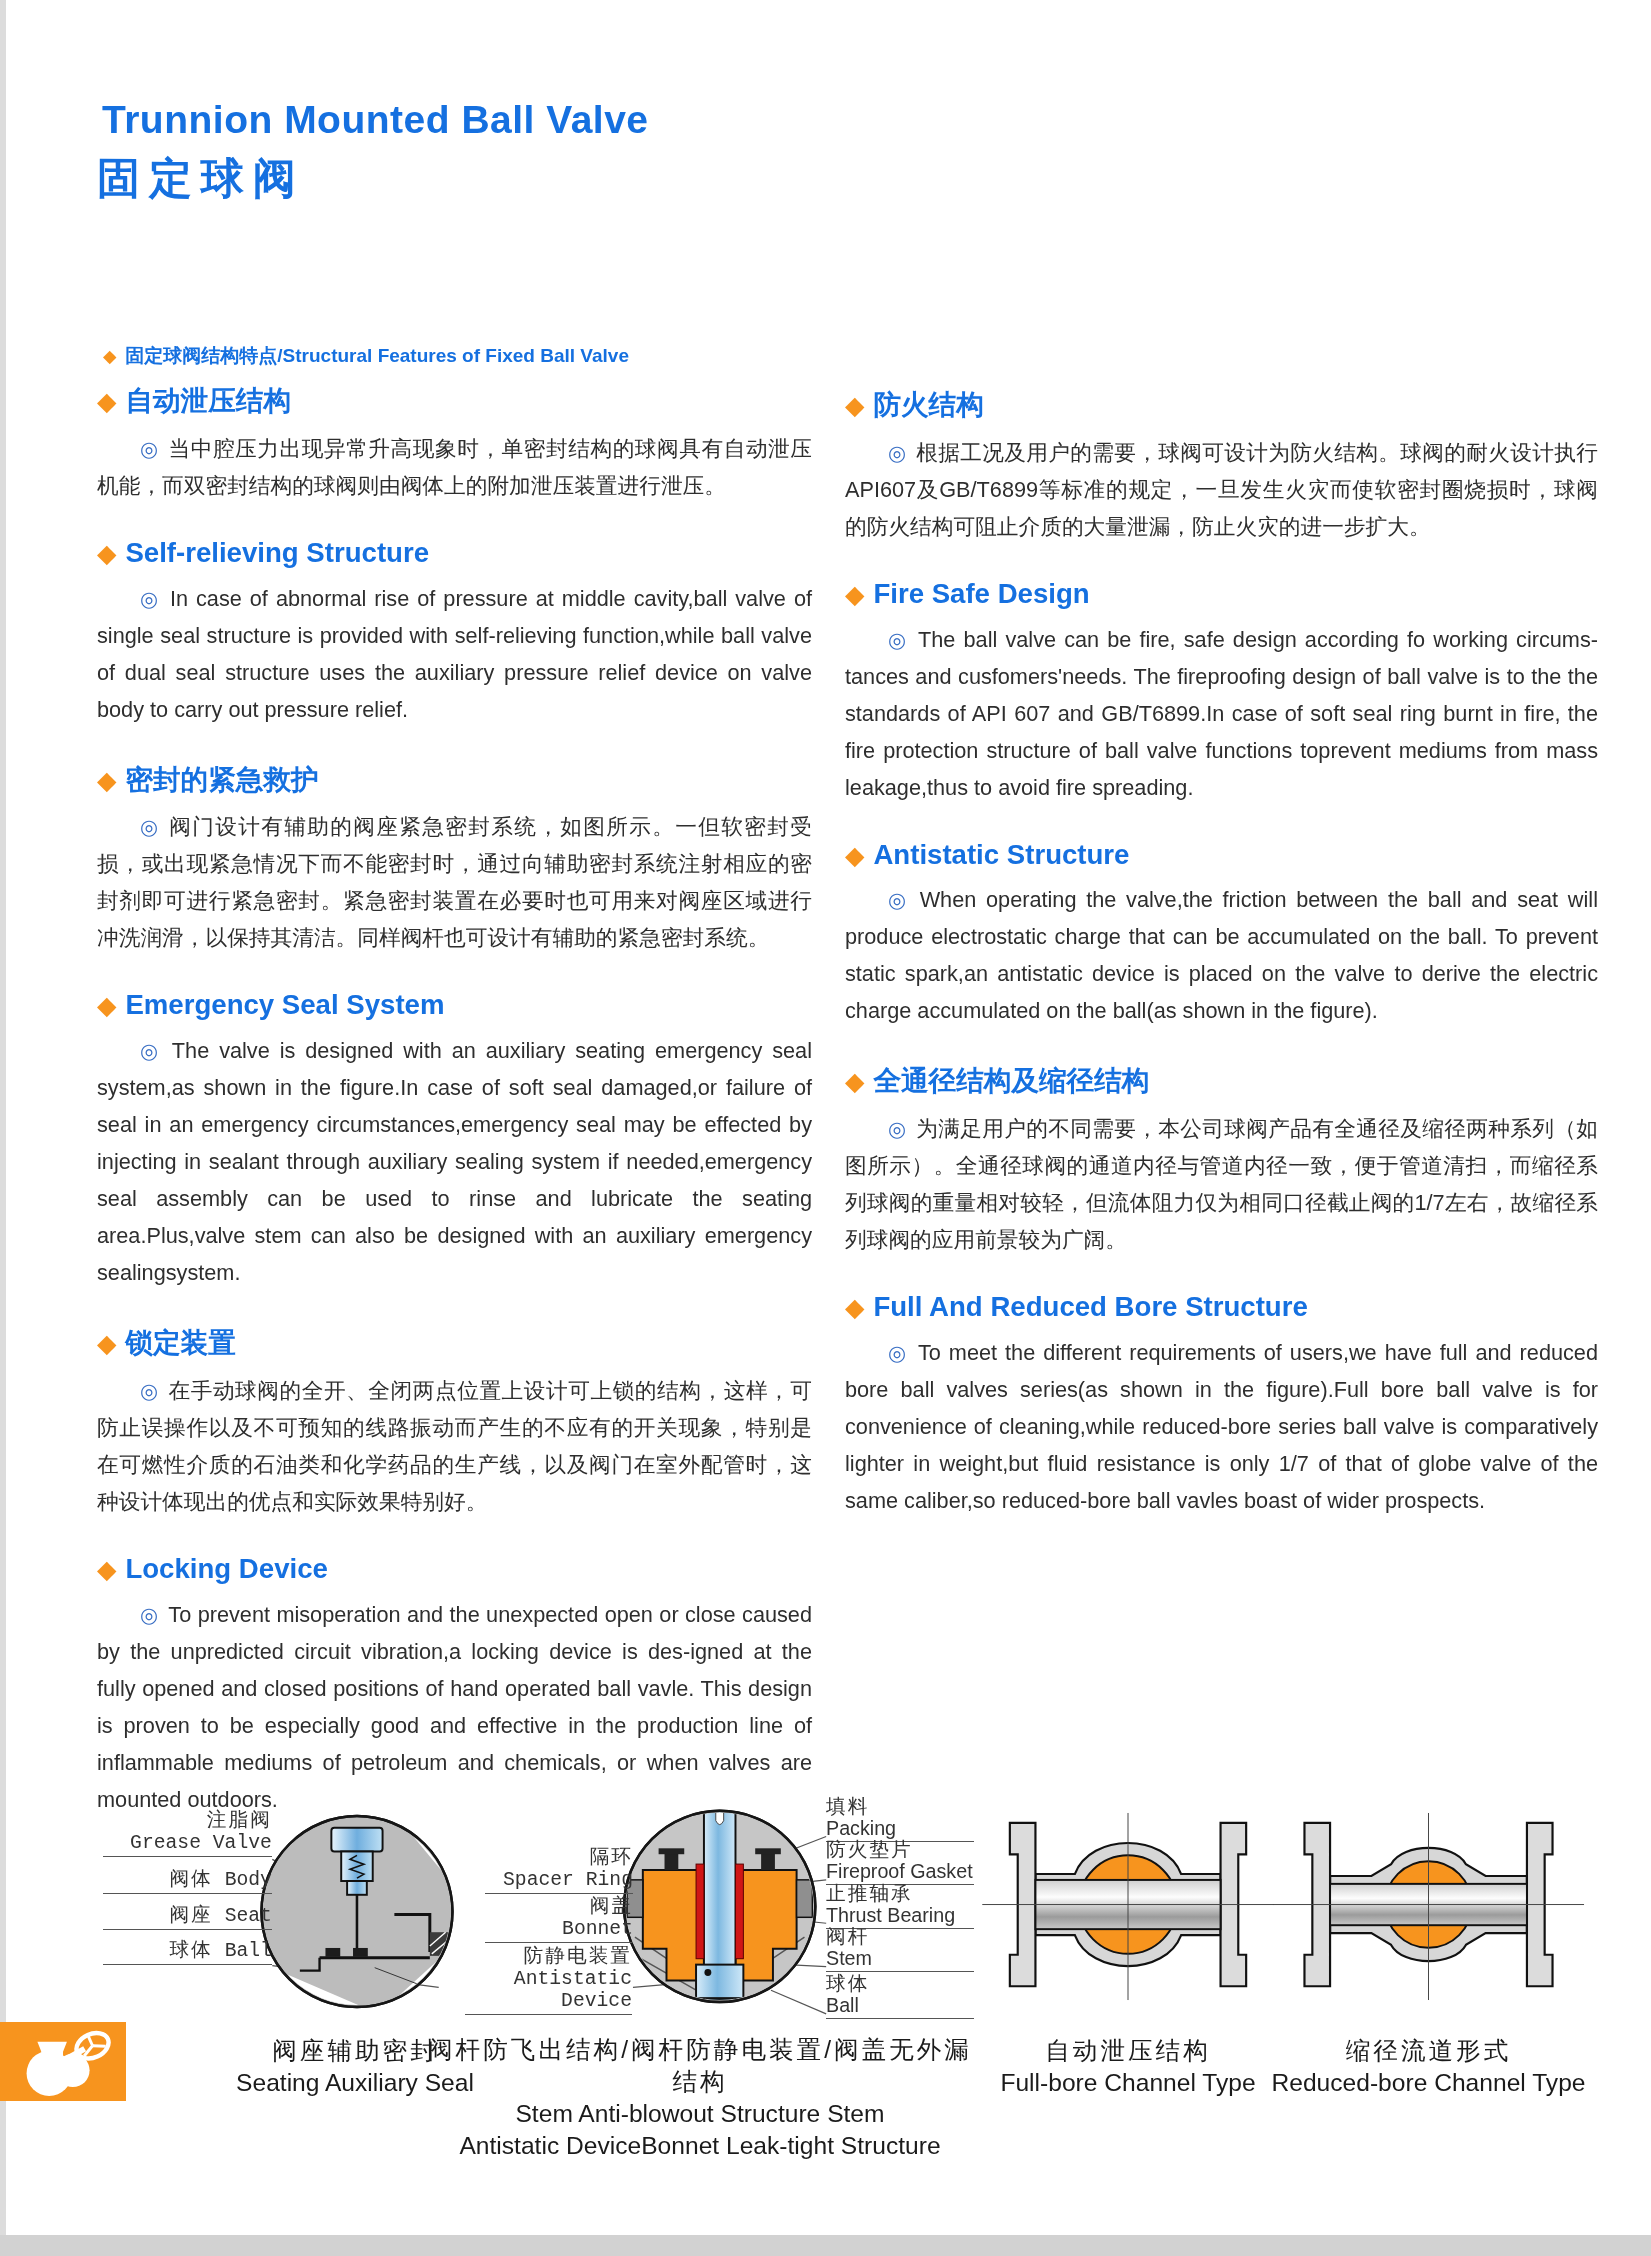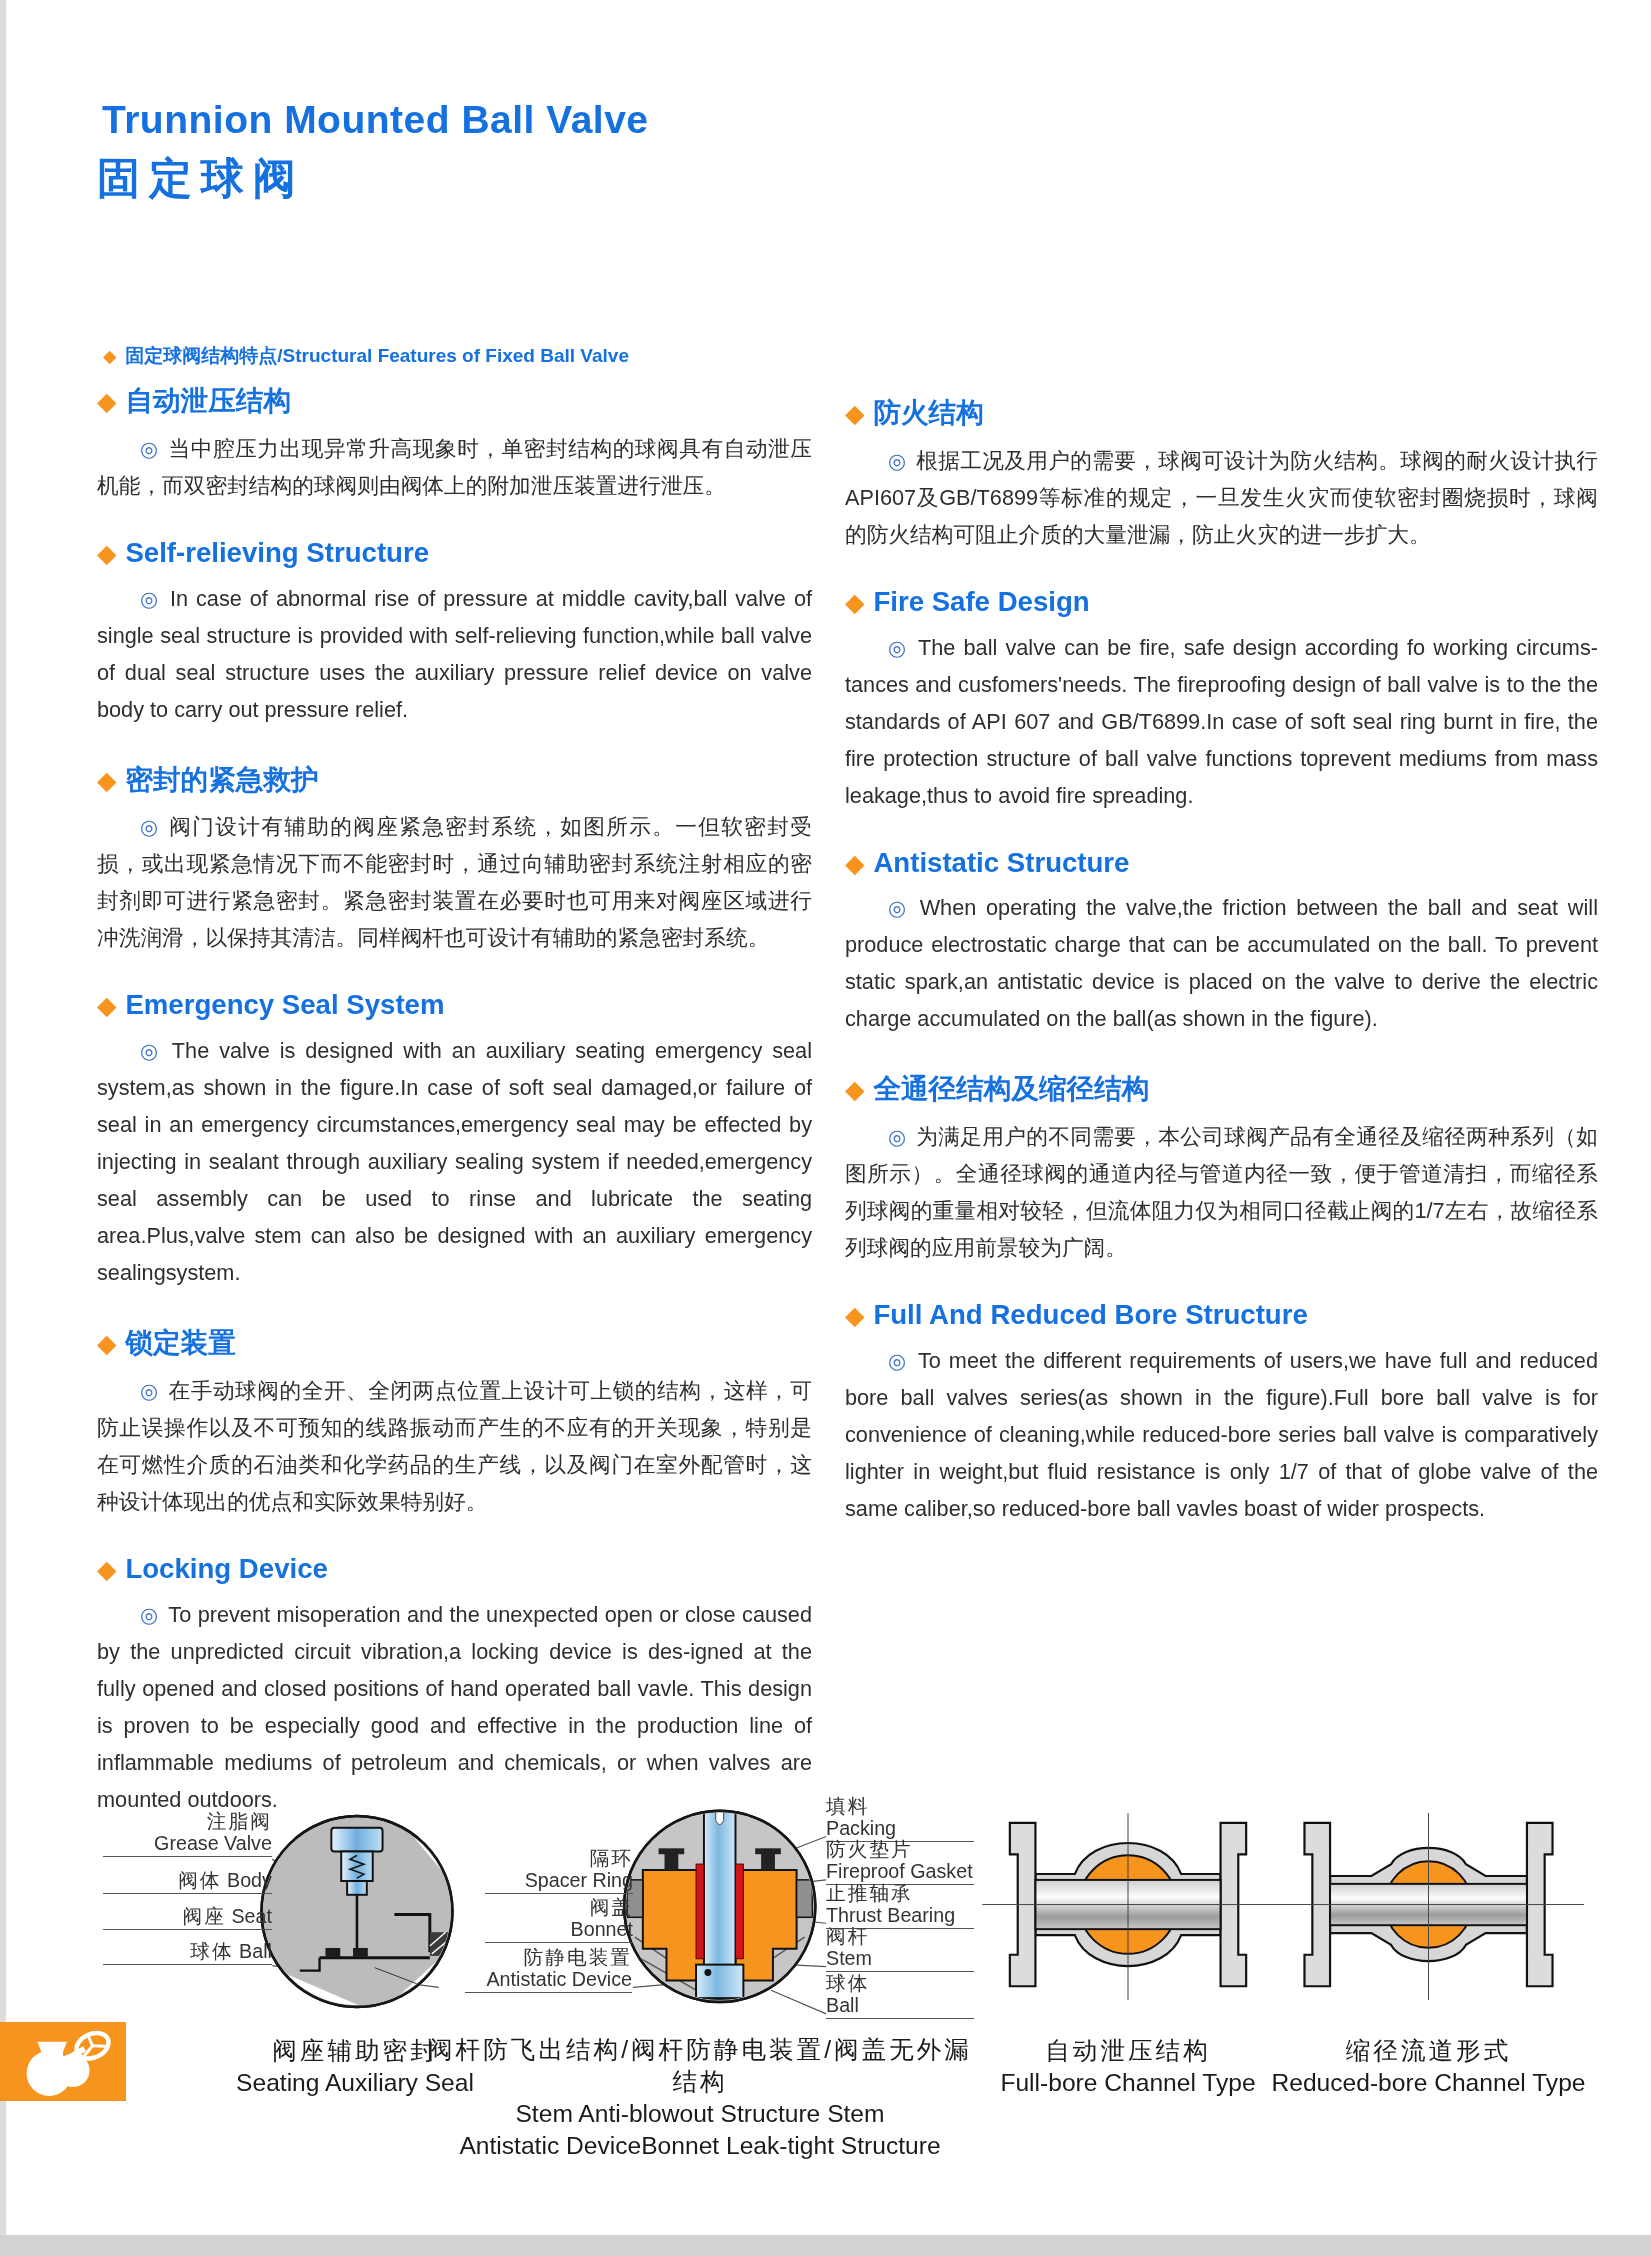--- a/index.html
+++ b/index.html
@@ -10,37 +10,37 @@
 
   .hdr{position:absolute;left:97px;top:93px;}
   .hdr h1{margin:5px;font-size:39px;font-weight:bold;color:#1570E0;letter-spacing:0.5px;}
   .hdr h2{margin:7.9px 0 0;font-size:43px;font-weight:bold;color:#1570E0;letter-spacing:8.9px;}
 
   .sec-head{position:absolute;left:103px;top:343px;font-size:19px;font-weight:bold;color:#1570E0;}
   .diamond{color:#F7941E;margin-right:8.9px;font-size:0.92em;}
 
   .col{position:absolute;}
   .col-left{left:97px;top:382px;width:715px;}
-  .col-right{left:845px;top:386px;width:753px;margin-top:8px;}
+  .col-right{left:845px;top:386px;width:753px;}
   .sect h3{margin:33px 0 0;font-size:27.6px;font-weight:bold;color:#1570E0;}
   .sect:first-child h3{margin-top:0;}
   .sect p{margin:10.8px 0 0;font-size:21.7px;line-height:37px;text-align:justify;text-indent:43px;color:#2e2e2e;}
   .marker{color:#3a6fc4;margin-right:9.9px;font-size:20.7px;}
 
   .fig{position:absolute;}
   .fig svg{position:absolute;left:0;top:0;}
   .fig1{left:99px;top:1808px;width:512px;height:315px;}
   .fig2{left:424px;top:1793px;width:552px;height:335px;}
   .fig3{left:980px;top:1811px;width:296px;height:296px;}
   .fig4{left:1271px;top:1811px;width:315px;height:296px;}
 
   .flabel{position:absolute;font-size:19.7px;color:#333;border-bottom:1px solid #555;
           line-height:1.12;padding-bottom:2px;}
   .flabel .zh{letter-spacing:2px;}
-  .ralign{text-align:right;}
+  .ralign{text-align:right;font-family:Liberation Mono, monospace;}
   .stack span{display:block;}
   .inl span{display:inline;}
 
   .figcap{position:absolute;left:0;width:100%;text-align:center;font-size:24.6px;color:#1b1b1b;line-height:1.3;}
   .figcap .zh{letter-spacing:3px;}
   .figcap div{margin:0;}
 
   .logo{position:absolute;left:0;top:2022px;width:126px;height:79px;background:#F7941E;}
 </style>
 </head>

